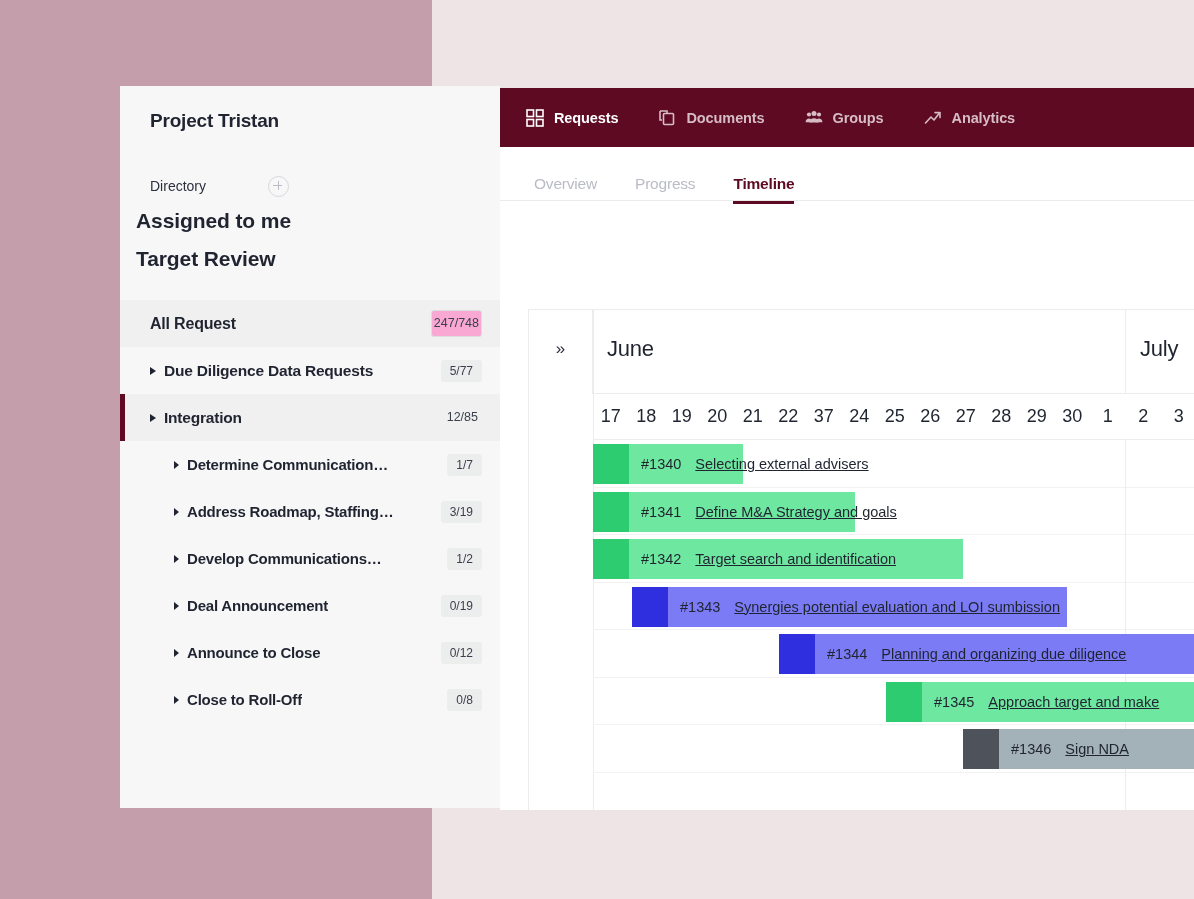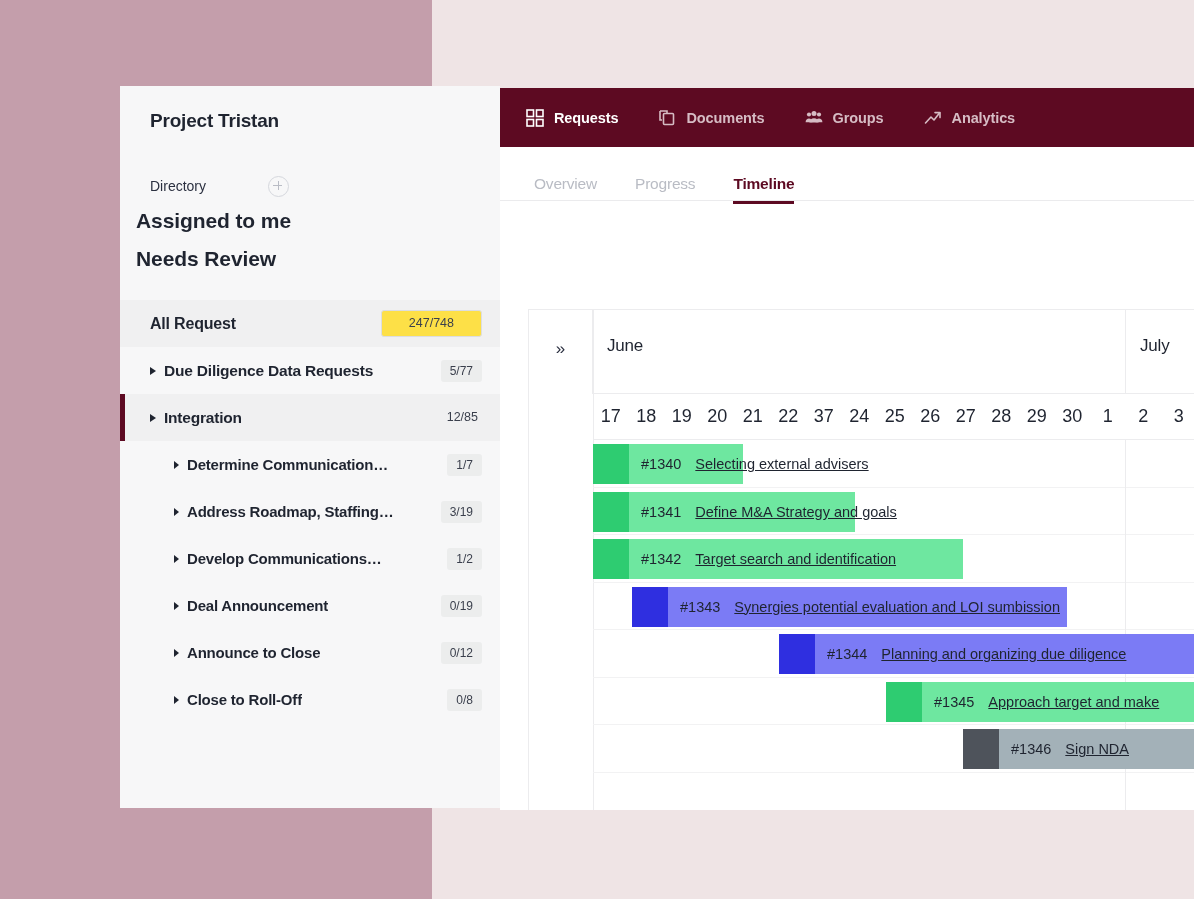--- a/index.html
+++ b/index.html
@@ -140,24 +140,24 @@
     margin-left: auto;
     font-size: 12px;
     color: #3a3f4c;
     background: #eceded;
     border-radius: 3px;
     padding: 5px 9px;
     flex: none;
     line-height: 1;
   }
   .count-badge.outlined {
-    background: #fde047;
+    background: #f9a8d4;
     border: 1px solid #dcdde0;
     font-size: 12.5px;
-    padding: 6px 27px;
+    padding: 6px 2px;
   }
   .count-badge.bare {
     background: transparent;
     font-size: 12.5px;
     padding: 5px 4px;
   }
 
   
   #topnav {
     position: absolute;
@@ -260,21 +260,21 @@
     flex: 1;
     display: flex;
   }
   .month-cell {
     height: 84px;
     box-sizing: border-box;
     border-right: 1px solid #ececee;
     border-bottom: 1px solid #ececee;
     padding-left: 14px;
     padding-top: 26px;
-    font-size: 17px;
+    font-size: 22px;
     color: #1f2430;
     letter-spacing: -0.2px;
     flex: none;
   }
   #days-row {
     position: absolute;
     left: 64px; top: 84px;
     height: 46px;
     display: flex;
     border-bottom: 1px solid #ececee;
@@ -362,21 +362,21 @@
 
   <div class="sidebar-nav">
     <div class="dir-row">
       <span class="dir-label">Directory</span>
       <span class="plus-circle"></span>
     </div>
     <div class="nav-link">
       <span>Assigned to me</span>
     </div>
     <div class="nav-link">
-      <span>Needs Review</span>
+      <span>Target Review</span>
     </div>
   </div>
 
   <div style="height:22px"></div>
 
   <div class="tree-row shaded">
     <span class="tree-label plain">All Request</span>
     <span class="count-badge outlined">247/748</span>
   </div>
 

